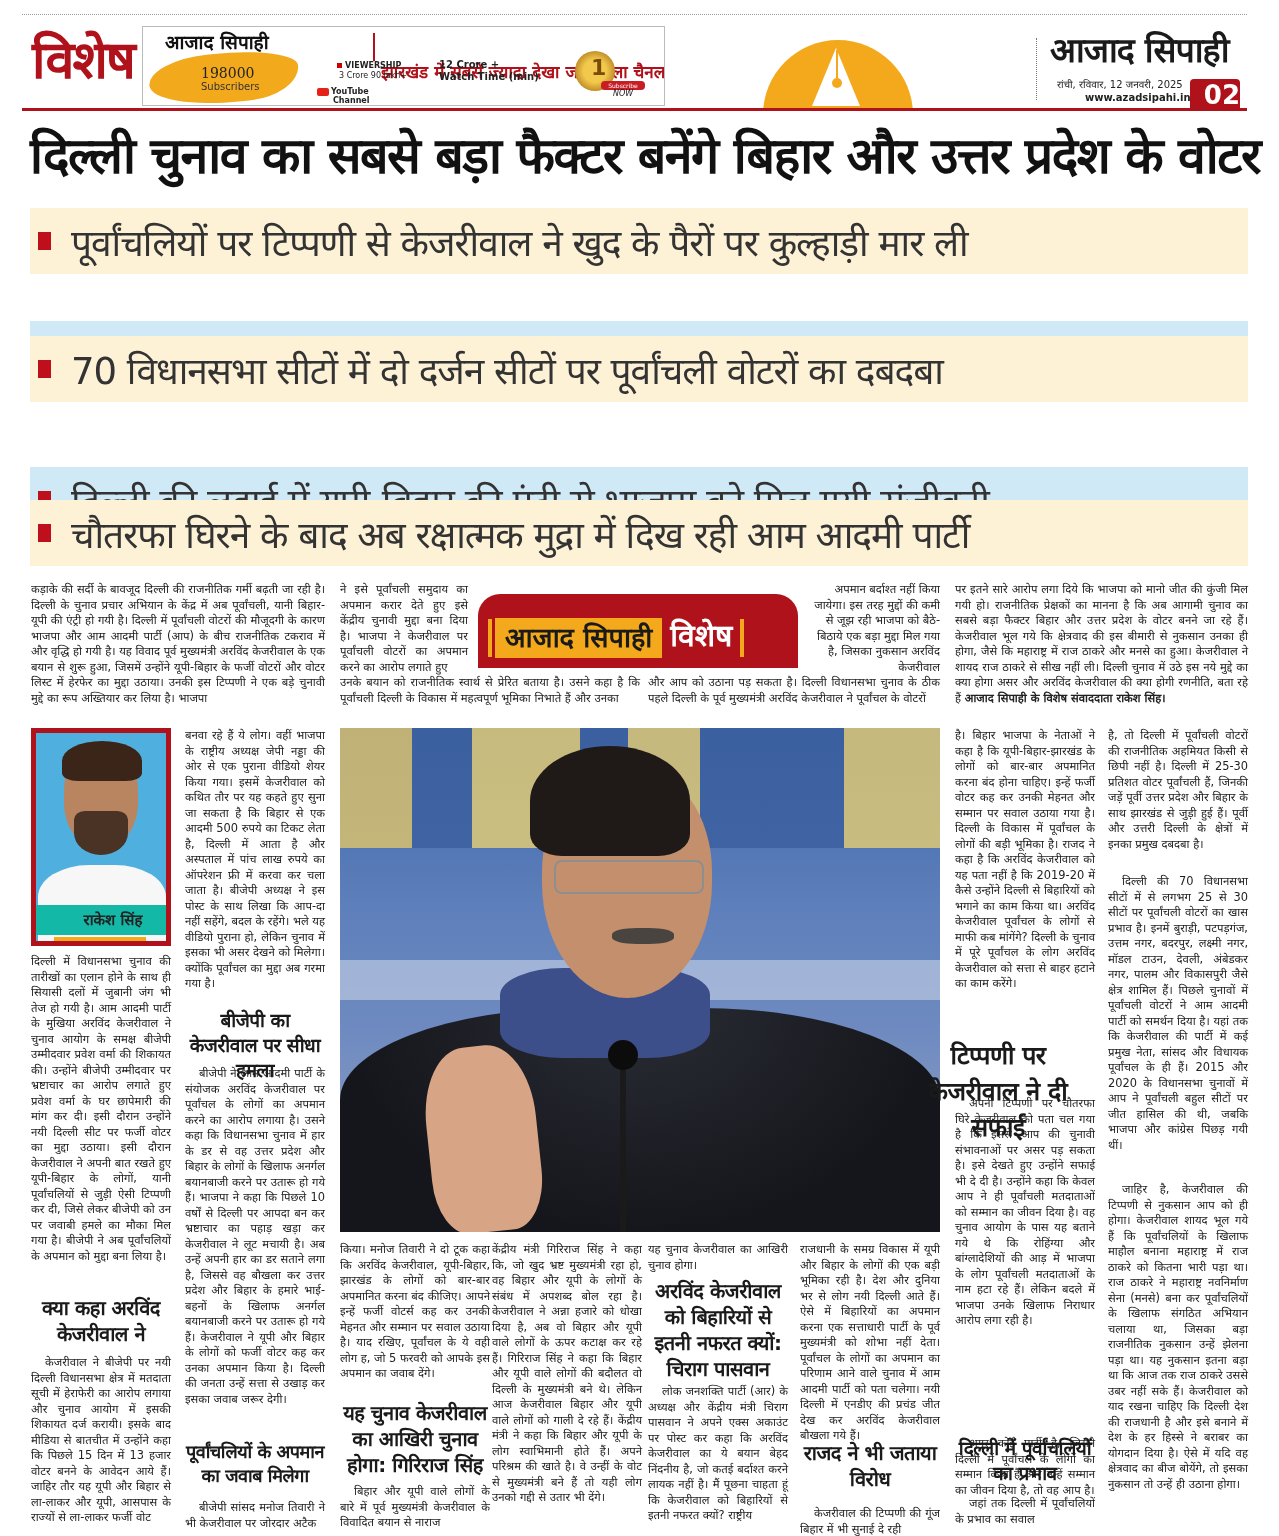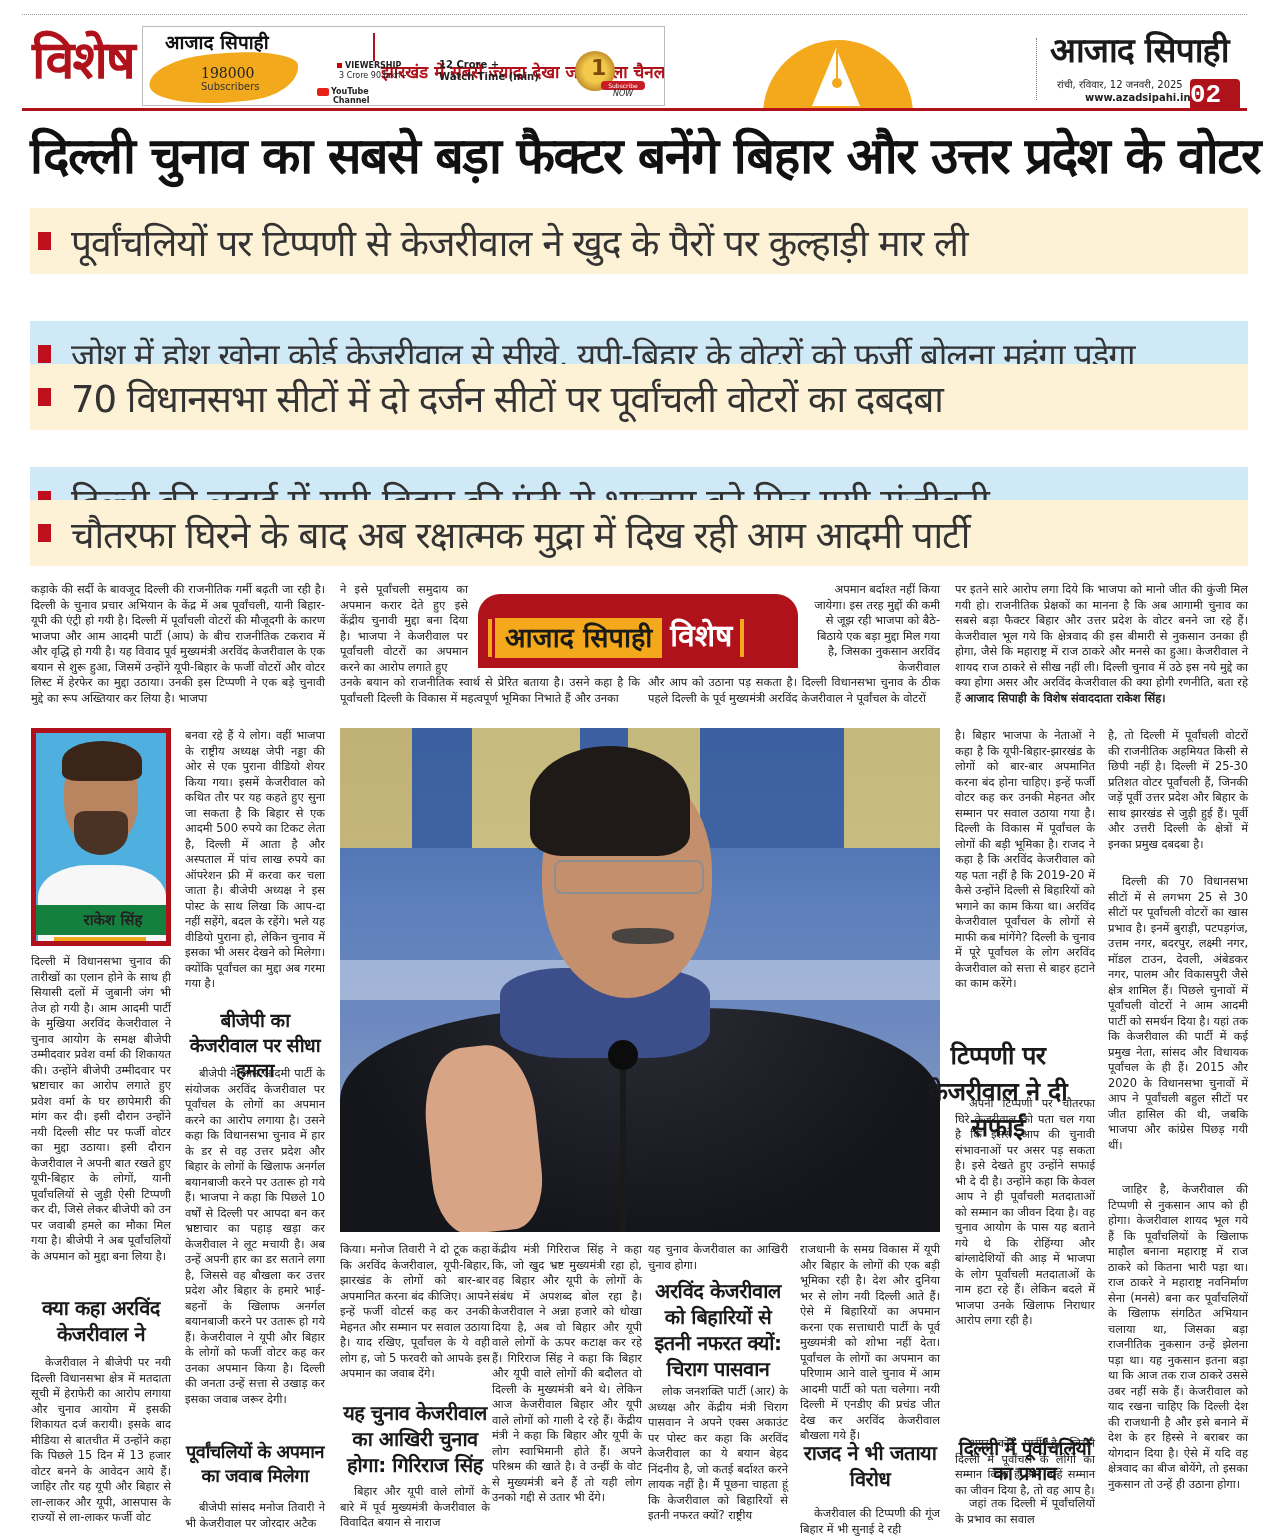--- a/index.html
+++ b/index.html
@@ -26,41 +26,41 @@
   .ad-subscribe { position: absolute; left: 458px; top: 54px; width: 44px; height: 9px; background: #c81d25; border-radius: 4px; color:#fff; font-size:6px; text-align:center; line-height:9px; }
   .sun { left: 763px; top: 40px; width: 150px; height: 150px; border-radius: 50%; background: #f3a91b; overflow: hidden; }
   .sun-mask { left: 740px; top: 108px; width: 200px; height: 100px; background: #fff; }
   .pen-nib { left: 812px; top: 48px; width: 0; height: 0; border-left: 24px solid transparent; border-right: 24px solid transparent; border-bottom: 58px solid #fff; }
   .pen-dot { left: 832px; top: 78px; width: 10px; height: 10px; border-radius: 50%; background: #f3a91b; }
   .pen-slit { left: 836px; top: 50px; width: 2px; height: 28px; background: #f3a91b; }
   .vert-dots { left: 1036px; top: 38px; height: 62px; border-left: 1px dotted #777; }
   .masthead { left: 1050px; top: 26px; font-size: 34px; font-weight: bold; color: #1a1a1a; letter-spacing: -1px; }
   .dateline { left: 1057px; top: 77px; font-size: 10px; color: #222; }
   .website { left: 1085px; top: 92px; font-size: 10px; color: #222; font-weight: bold; }
-  .pageno { left: 1190px; top: 79px; width: 50px; height: 30px; background: #b0121b; color: #fff; font-size: 26px; font-weight: bold; text-align: left; line-height: 32px; border-radius: 4px 4px 0 0; font-family: Liberation Mono, monospace; }
+  .pageno { left: 1190px; top: 79px; width: 50px; height: 30px; background: #b0121b; color: #fff; font-size: 26px; font-weight: bold; text-align: right; line-height: 32px; border-radius: 4px 4px 0 0; }
   .red-rule { left: 22px; top: 108px; width: 1225px; height: 3px; background: #b0121b; }
   .main-headline { left: 30px; top: 118px; width: 1220px; font-size: 50px; font-weight: bold; color: #111; letter-spacing: -1.5px; white-space: nowrap; line-height: 76px; transform: scaleX(1.0); }
   .sub-band { left: 30px; width: 1218px; height: 66px; display: flex; align-items: center; padding-left: 8px; }
   .sub-band.cream { background: #fdf1d6; }
   .sub-band.blue { background: #cfe9f7; margin-top: 40px; }
   .sub-bullet { width: 13px; height: 18px; background: #c00f1c; margin-right: 20px; flex-shrink: 0; }
   .sub-text { font-size: 37px; font-weight: normal; color: #333; white-space: nowrap; letter-spacing: -1px; }
   .col-text { font-size: 11.4px; line-height: 15.5px; color: #222; text-align: justify; font-family: "DejaVu Sans", sans-serif; }
   .intro-text { font-size: 11.4px; line-height: 15.5px; color: #222; text-align: justify; }
   .special-badge { left: 478px; top: 594px; width: 320px; height: 74px; background: #b0121b; border-radius: 22px 22px 0 0; }
   .special-badge-inner { left: 488px; top: 616px; width: 304px; height: 44px; display: flex; align-items: center; }
   .badge-pipe { width: 4px; height: 38px; background: #f3a91b; }
   .badge-left { background: #f3a91b; color: #1a1a1a; font-size: 27px; font-weight: bold; padding: 2px 10px; height: 40px; line-height: 36px; margin-left: 3px; }
   .badge-right { color: #fff; font-size: 30px; font-weight: bold; padding: 0 8px; height: 40px; line-height: 36px; }
   .author-photo { left: 31px; top: 728px; width: 140px; height: 218px; border: 5px solid #b0121b; background: #4fb0e0; overflow: hidden; }
   .author-face { position: absolute; left: 28px; top: 18px; width: 74px; height: 96px; background: #b88560; border-radius: 40% 40% 45% 45%; }
   .author-hair { position: absolute; left: 26px; top: 8px; width: 80px; height: 40px; background: #3b2418; border-radius: 50% 50% 20% 20%; }
   .author-beard { position: absolute; left: 38px; top: 78px; width: 54px; height: 44px; background: #4a3225; border-radius: 20% 20% 50% 50%; }
   .author-shirt { position: absolute; left: 2px; top: 132px; width: 128px; height: 80px; background: #f7f7f7; border-radius: 40% 40% 0 0; }
-  .author-name-strip { position: absolute; left: 0; bottom: 6px; width: 154px; height: 30px; background: #15803d; font-size: 15px; font-weight: bold; text-align: center; line-height: 30px; color: #222; }
+  .author-name-strip { position: absolute; left: 0; bottom: 6px; width: 154px; height: 30px; background: #14b8a6; font-size: 15px; font-weight: bold; text-align: center; line-height: 30px; color: #222; }
   .author-name-bar { position: absolute; left: 18px; bottom: 0; width: 92px; height: 4px; background: #f3a91b; }
   .main-photo { left: 340px; top: 728px; width: 600px; height: 504px; background: linear-gradient(180deg, #3f66a8 0%, #5d7fbb 35%, #6e8ac0 60%, #9aa9c2 100%); overflow: hidden; }
   .photo-banner-text { position: absolute; left: 0; top: 0; width: 600px; height: 120px; background: linear-gradient(90deg, #e0c46a 0 12%, #3a5e9e 12% 22%, #e8cf73 22% 40%, #3a5e9e 40% 48%, #e6cd72 48% 60%, #3a5e9e 60% 84%, #e6cd72 84% 100%); opacity: 0.8; }
   .photo-stripe { position: absolute; left: 0; top: 232px; width: 600px; height: 40px; background: #c8d4e8; opacity: 0.6; }
   .photo-head { position: absolute; left: 202px; top: 40px; width: 170px; height: 230px; background: #c48f6d; border-radius: 45% 45% 50% 50%; }
   .photo-hair { position: absolute; left: 190px; top: 18px; width: 160px; height: 110px; background: #1f1a18; border-radius: 50% 50% 20% 20%; }
   .photo-glasses { position: absolute; left: 214px; top: 132px; width: 150px; height: 34px; border: 2px solid #8e8e8e; border-radius: 8px; }
   .photo-mustache { position: absolute; left: 272px; top: 200px; width: 62px; height: 16px; background: #4a4440; border-radius: 40%; }
   .photo-scarf { position: absolute; left: 160px; top: 240px; width: 210px; height: 90px; background: #3d4f8a; border-radius: 30%; }
   .photo-jacket { position: absolute; left: 0; top: 280px; width: 600px; height: 230px; background: radial-gradient(ellipse at 50% 0%, #2a2c35 0%, #15161b 70%); border-radius: 40% 40% 0 0; }
@@ -111,21 +111,21 @@
 <div class="abs main-headline">दिल्ली चुनाव का सबसे बड़ा फैक्टर बनेंगे बिहार और उत्तर प्रदेश के वोटर</div>
 
 <div class="abs sub-band cream" style="top:208px">
   <span class="sub-bullet"></span>
   <span class="sub-text">पूर्वांचलियों पर टिप्पणी से केजरीवाल ने खुद के पैरों पर कुल्हाड़ी मार ली</span>
 </div>
 <div class="abs sub-band blue" style="top:281px">
   <span class="sub-bullet"></span>
   <span class="sub-text" style="font-size:33px">जोश में होश खोना कोई केजरीवाल से सीखे, यूपी-बिहार के वोटरों को फर्जी बोलना महंगा पड़ेगा</span>
 </div>
-<div class="abs sub-band cream" style="top:364px">
+<div class="abs sub-band cream" style="top:336px">
   <span class="sub-bullet"></span>
   <span class="sub-text">70 विधानसभा सीटों में दो दर्जन सीटों पर पूर्वांचली वोटरों का दबदबा</span>
 </div>
 <div class="abs sub-band blue" style="top:427px">
   <span class="sub-bullet"></span>
   <span class="sub-text">दिल्ली की लड़ाई में यूपी-बिहार की एंट्री से भाजपा को मिल गयी संजीवनी</span>
 </div>
 <div class="abs sub-band cream" style="top:500px">
   <span class="sub-bullet"></span>
   <span class="sub-text">चौतरफा घिरने के बाद अब रक्षात्मक मुद्रा में दिख रही आम आदमी पार्टी</span>

